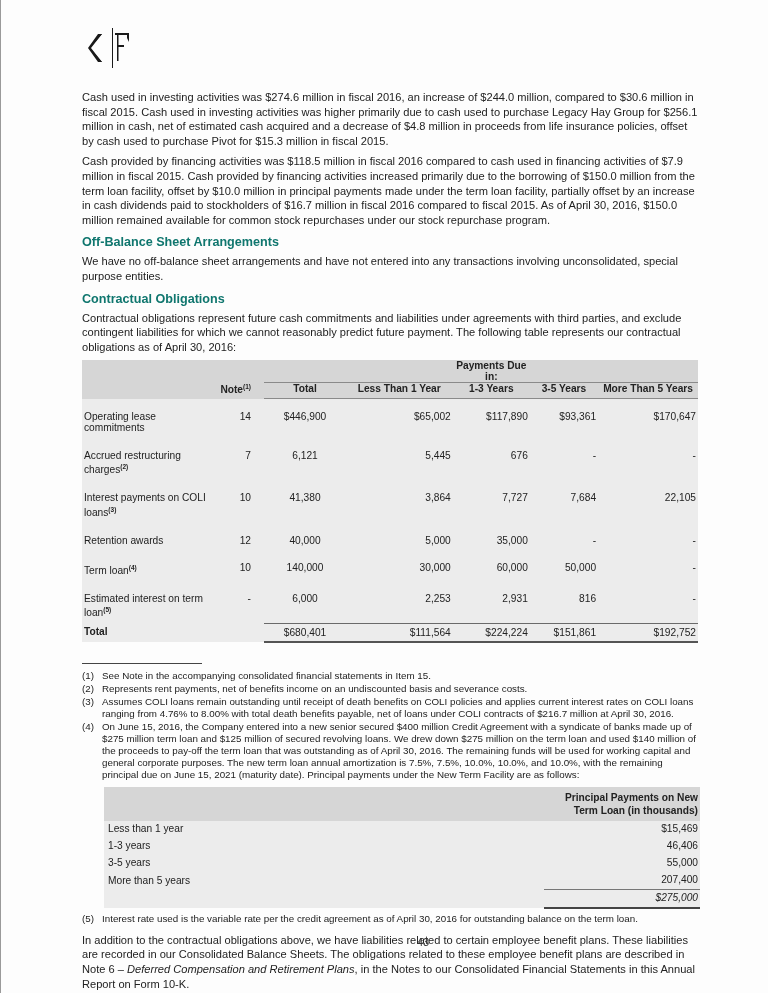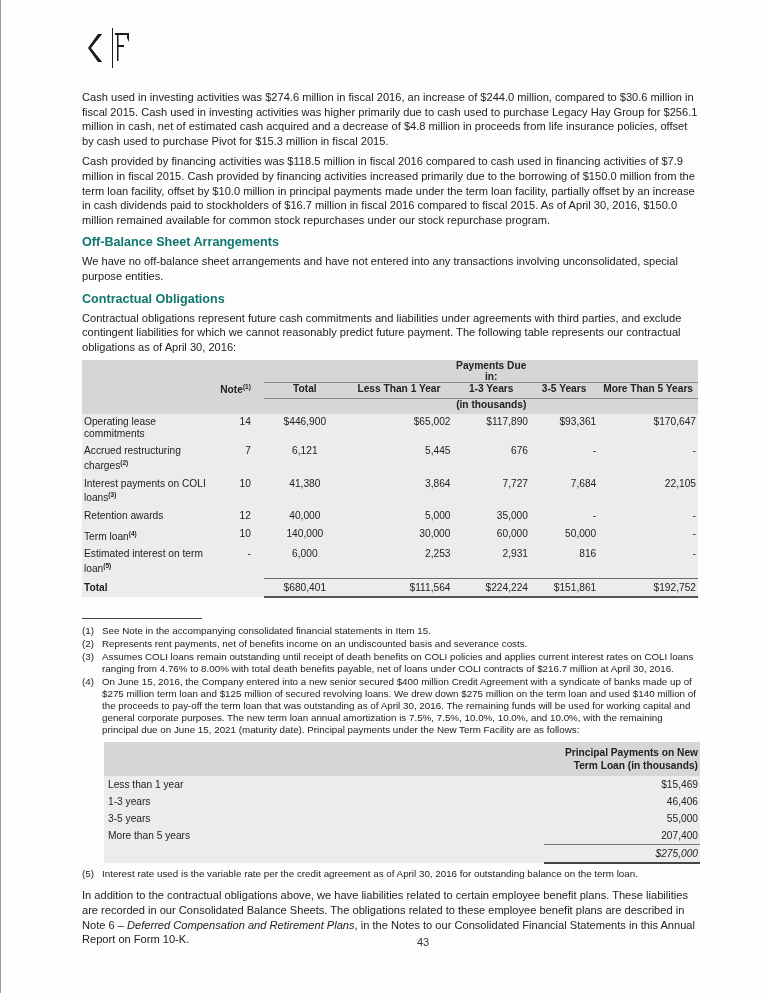--- a/index.html
+++ b/index.html
@@ -26,21 +26,21 @@
   .c-label { width: 138px; text-align: left; }
   .c-note { width: 28px; text-align: right; }
   .c-gap { width: 8px; }
   .c-total { width: 80px; text-align: center; }
   .c-lt1 { width: 108px; text-align: right; }
   .c-13 { width: 75px; text-align: right; }
   .c-35 { width: 66px; text-align: right; }
   .c-5p { width: 100px; text-align: right; }
   .ctr { text-align: center !important; }
   .bb { border-bottom: 1px solid #8a8a8a; }
-  tbody tr.r td { padding-top: 2px; padding-bottom: 4px; line-height: 11.5px; }
+  tbody tr.r td { padding-top: 12px; padding-bottom: 4px; line-height: 11.5px; }
   tbody tr.total td { font-weight: normal; padding-top: 3px; padding-bottom: 3px; }
   tbody tr.total td.tl { font-weight: bold; }
   tbody tr.total td.num { border-top: 1px solid #6a6a6a; border-bottom: 2px solid #555; }
   sup { font-size: 6.5px; font-weight: bold; }
 
   .fn-rule { width: 120px; height: 1px; background: #444; margin: 20px 0 6px 0; }
   .fn { display: flex; font-size: 9.8px; line-height: 12px; color: #222; margin-bottom: 1px; }
   .fn .fn-num { width: 20px; flex: none; }
   .fn .fn-text { flex: 1; }
 
@@ -93,30 +93,20 @@
       <tr class="hdr2">
         <th class="c-label"></th>
         <th class="c-note"><span>Note</span><sup>(1)</sup></th>
         <th class="c-gap"></th>
         <th class="c-total ctr bb">Total</th>
         <th class="c-lt1 ctr bb">Less Than 1 Year</th>
         <th class="c-13 ctr bb">1-3 Years</th>
         <th class="c-35 ctr bb">3-5 Years</th>
         <th class="c-5p ctr bb">More Than 5 Years</th>
       </tr>
-      <tr class="hdr3">
-        <th class="c-label"></th>
-          <th class="c-note"></th>
-          <th class="c-gap"></th>
-        <th class="c-total"></th>
-          <th class="c-lt1"></th>
-        <th class="c-13 ctr">(in thousands)</th>
-        <th class="c-35"></th>
-          <th class="c-5p"></th>
-      </tr>
     </thead>
     <tbody id="co-body">
         <tr class="r">
           <td class="c-label"><span>Operating lease commitments</span></td>
           <td class="c-note">14</td>
           <td class="c-gap"></td>
           <td class="c-total">$446,900</td>
           <td class="c-lt1">$65,002</td>
           <td class="c-13">$117,890</td>
           <td class="c-35">$93,361</td>

